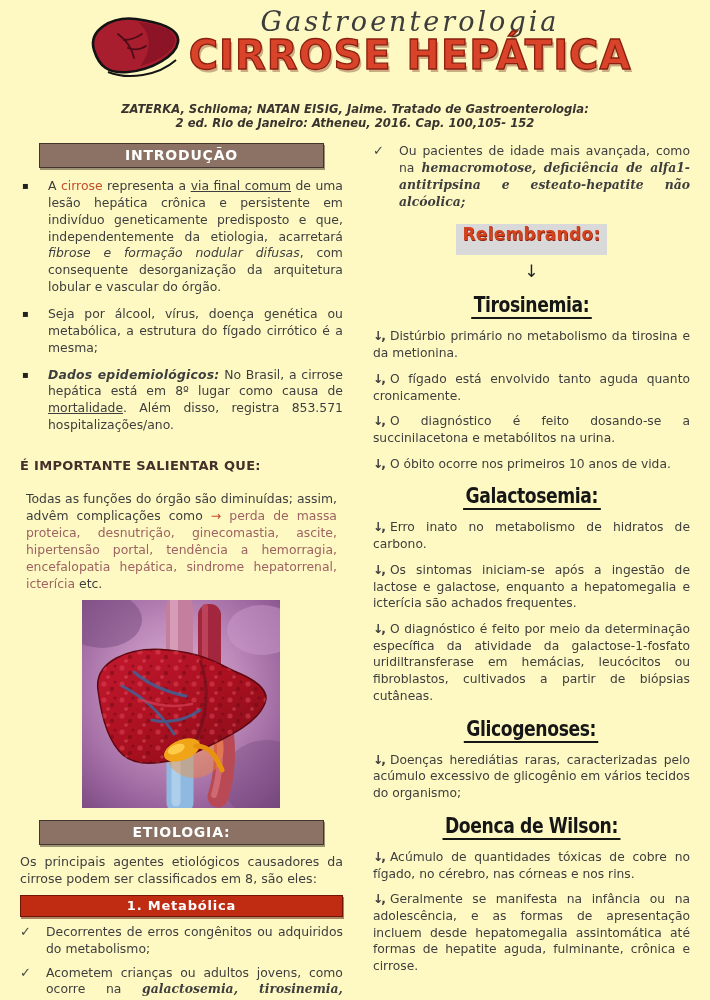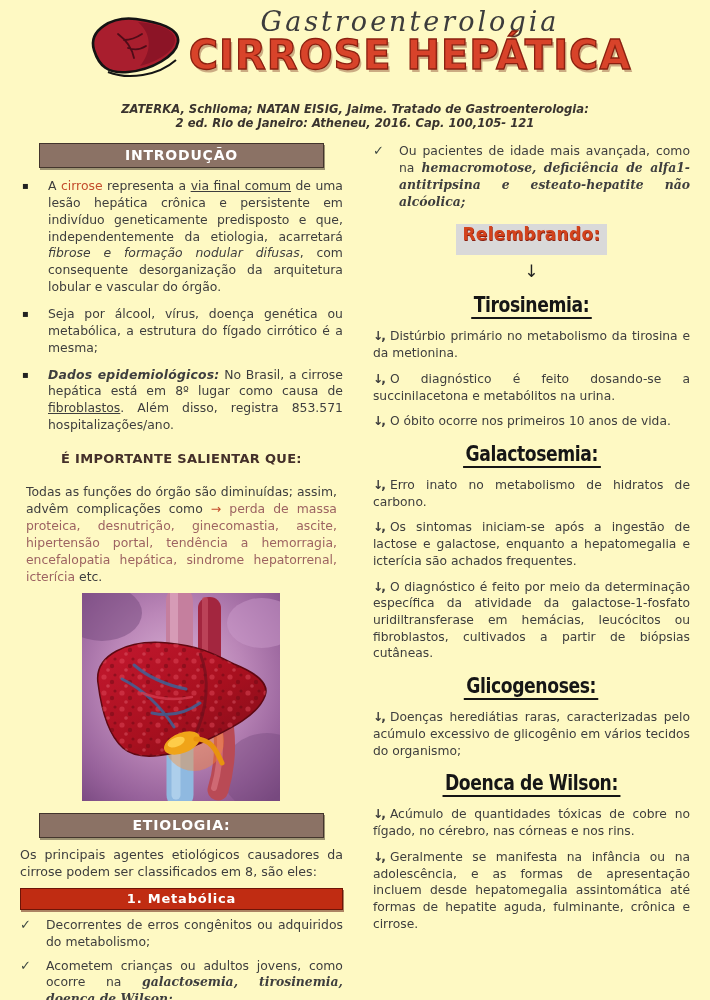--- a/index.html
+++ b/index.html
@@ -33,21 +33,21 @@
   .check-marker  { width:26px; flex:0 0 26px; font-size:13px; color:#3f4a44; }
   .bullet-text { flex:1; font-size:12.4px; line-height:1.36; text-align:justify; }
 
   .red    { color:#c34c2c; }
   .u      { text-decoration:underline; }
   .i      { font-style:italic; }
   .bi     { font-style:italic; font-weight:bold; font-family:"DejaVu Serif", serif; }
   .hb     { font-weight:bold; font-style:italic; letter-spacing:.2px; }
   .maroon { color:#9d6362; }
 
-  .sal-title { text-align:center; font-weight:bold; font-size:13px; color:#44302a; margin-top:17px; letter-spacing:.3px; }
+  .sal-title { text-align:left; font-weight:bold; font-size:13px; color:#44302a; margin-top:24px; letter-spacing:.3px; }
   .sal-text  { font-size:12.4px; line-height:1.37; text-align:justify; margin-top:18px; padding:0 6px; }
 
   .liver-fig { text-align:center; margin-top:7px; }
 
   .etio-text { font-size:12.6px; line-height:1.35; text-align:justify; margin-top:8px; }
   .gap8 { height:8px; }
 
   
   .r-check { display:flex; margin-top:4px; }
   .r-check .bullet-text { font-size:12.4px; }
@@ -76,21 +76,21 @@
         <path d="M20 62 C40 70 70 66 88 50" fill="none" stroke="#141414" stroke-width="2"></path>
       </svg>
     </div>
     <div class="titles">
       <div class="script-title">Gastroenterologia</div>
       <div class="main-title">CIRROSE HEPÁTICA</div>
     </div>
   </div>
   <div class="citation">
     <div>ZATERKA, Schlioma; NATAN EISIG, Jaime. Tratado de Gastroenterologia:</div>
-    <div>2 ed. Rio de Janeiro: Atheneu, 2016. Cap. 100,105- 121</div>
+    <div>2 ed. Rio de Janeiro: Atheneu, 2016. Cap. 100,105- 152</div>
   </div>
 
   <div class="columns">
 
     <div class="col-left">
 
       <div class="bar">INTRODUÇÃO</div>
 
       <div>
 
@@ -99,21 +99,21 @@
             <p class="bullet-text"><span>A </span><span class="red">cirrose</span><span> representa a </span><span class="u">via final comum</span><span> de uma lesão hepática crônica e persistente em indivíduo geneticamente predisposto e que, independentemente da etiologia, acarretará </span><span class="i">fibrose e formação nodular difusas</span><span>, com consequente desorganização da arquitetura lobular e vascular do órgão.</span></p>
           </div>
 
           <div class="bullet-row">
             <span class="bullet-marker">▪</span>
             <p class="bullet-text"><span>Seja por álcool, vírus, doença genética ou metabólica, a estrutura do fígado cirrótico é a mesma;</span></p>
           </div>
 
           <div class="bullet-row">
             <span class="bullet-marker">▪</span>
-            <p class="bullet-text"><span class="hb">Dados epidemiológicos:</span><span> No Brasil, a cirrose hepática está em 8º lugar como causa de </span><span class="u">fibroblastos</span><span>. Além disso, registra 853.571 hospitalizações/ano.</span></p>
+            <p class="bullet-text"><span class="hb">Dados epidemiológicos:</span><span> No Brasil, a cirrose hepática está em 8º lugar como causa de </span><span class="u">mortalidade</span><span>. Além disso, registra 853.571 hospitalizações/ano.</span></p>
           </div>
         </div>
 
       <div class="sal-title">É IMPORTANTE SALIENTAR QUE:</div>
       <p class="sal-text"><span>Todas as funções do órgão são diminuídas; assim, advêm complicações como </span><span class="red">→ </span><span class="maroon">perda de massa proteica, desnutrição, ginecomastia, ascite, hipertensão portal, tendência a hemorragia, encefalopatia hepática, sindrome hepatorrenal, icterícia </span><span>etc.</span></p>
 
       <div class="liver-fig">
         <svg width="198" height="208" viewBox="0 0 198 208">
           <defs>
             <radialGradient id="bgGrad" cx="48%" cy="42%" r="75%">
@@ -198,20 +198,21 @@
       </div>
       <div class="r-arrow">↓</div>
 
       <div class="hand-heading">
         <span>Tirosinemia:</span>
       </div>
       <div>
 
           <p class="r-item"><span class="r-marker">↓,</span><span>Distúrbio primário no metabolismo da tirosina e da metionina.</span></p>
 
+          <p class="r-item"><span class="r-marker">↓,</span><span>O fígado está envolvido tanto aguda quanto cronicamente.</span></p>
 
           <p class="r-item"><span class="r-marker">↓,</span><span>O diagnóstico é feito dosando-se a succinilacetona e metabólitos na urina.</span></p>
 
           <p class="r-item"><span class="r-marker">↓,</span><span>O óbito ocorre nos primeiros 10 anos de vida.</span></p>
         </div>
 
       <div class="hand-heading">
         <span>Galactosemia:</span>
       </div>
       <div>

